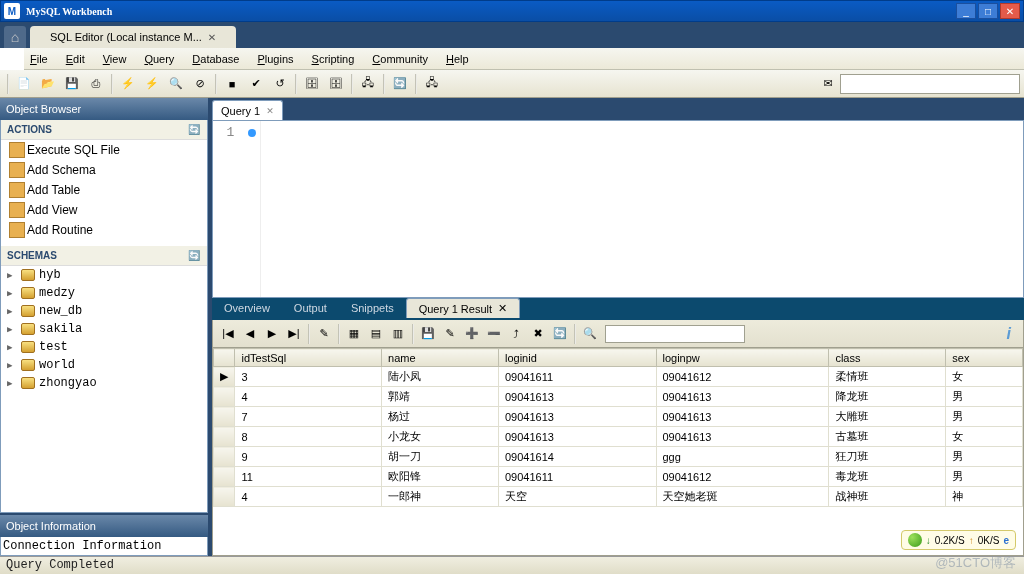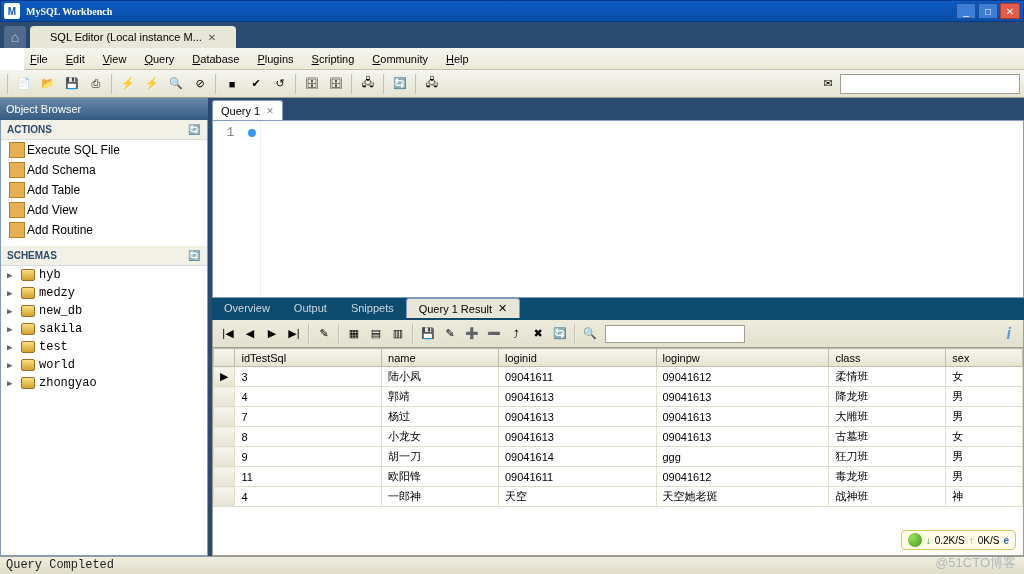--- a/index.html
+++ b/index.html
@@ -178,20 +178,24 @@
             <span class="db"></span>
             <span>world</span>
           </div>
           <div class="schema-item">
             <span class="arrow">▶</span>
             <span class="db"></span>
             <span>zhongyao</span>
           </div>
         </div>
     </div>
+    <div class="obj-info">
+      <div class="panel-head">Object Information</div>
+      <div class="obj-info-body">Connection Information</div>
+    </div>
   </div>
 
   <div class="content">
     <div class="qry-tabs">
       <div class="qry-tab">
         <span>Query 1</span>
         <span class="x">✕</span>
       </div>
     </div>
     <div class="editor" style="height:178px;flex:0 0 178px;">

